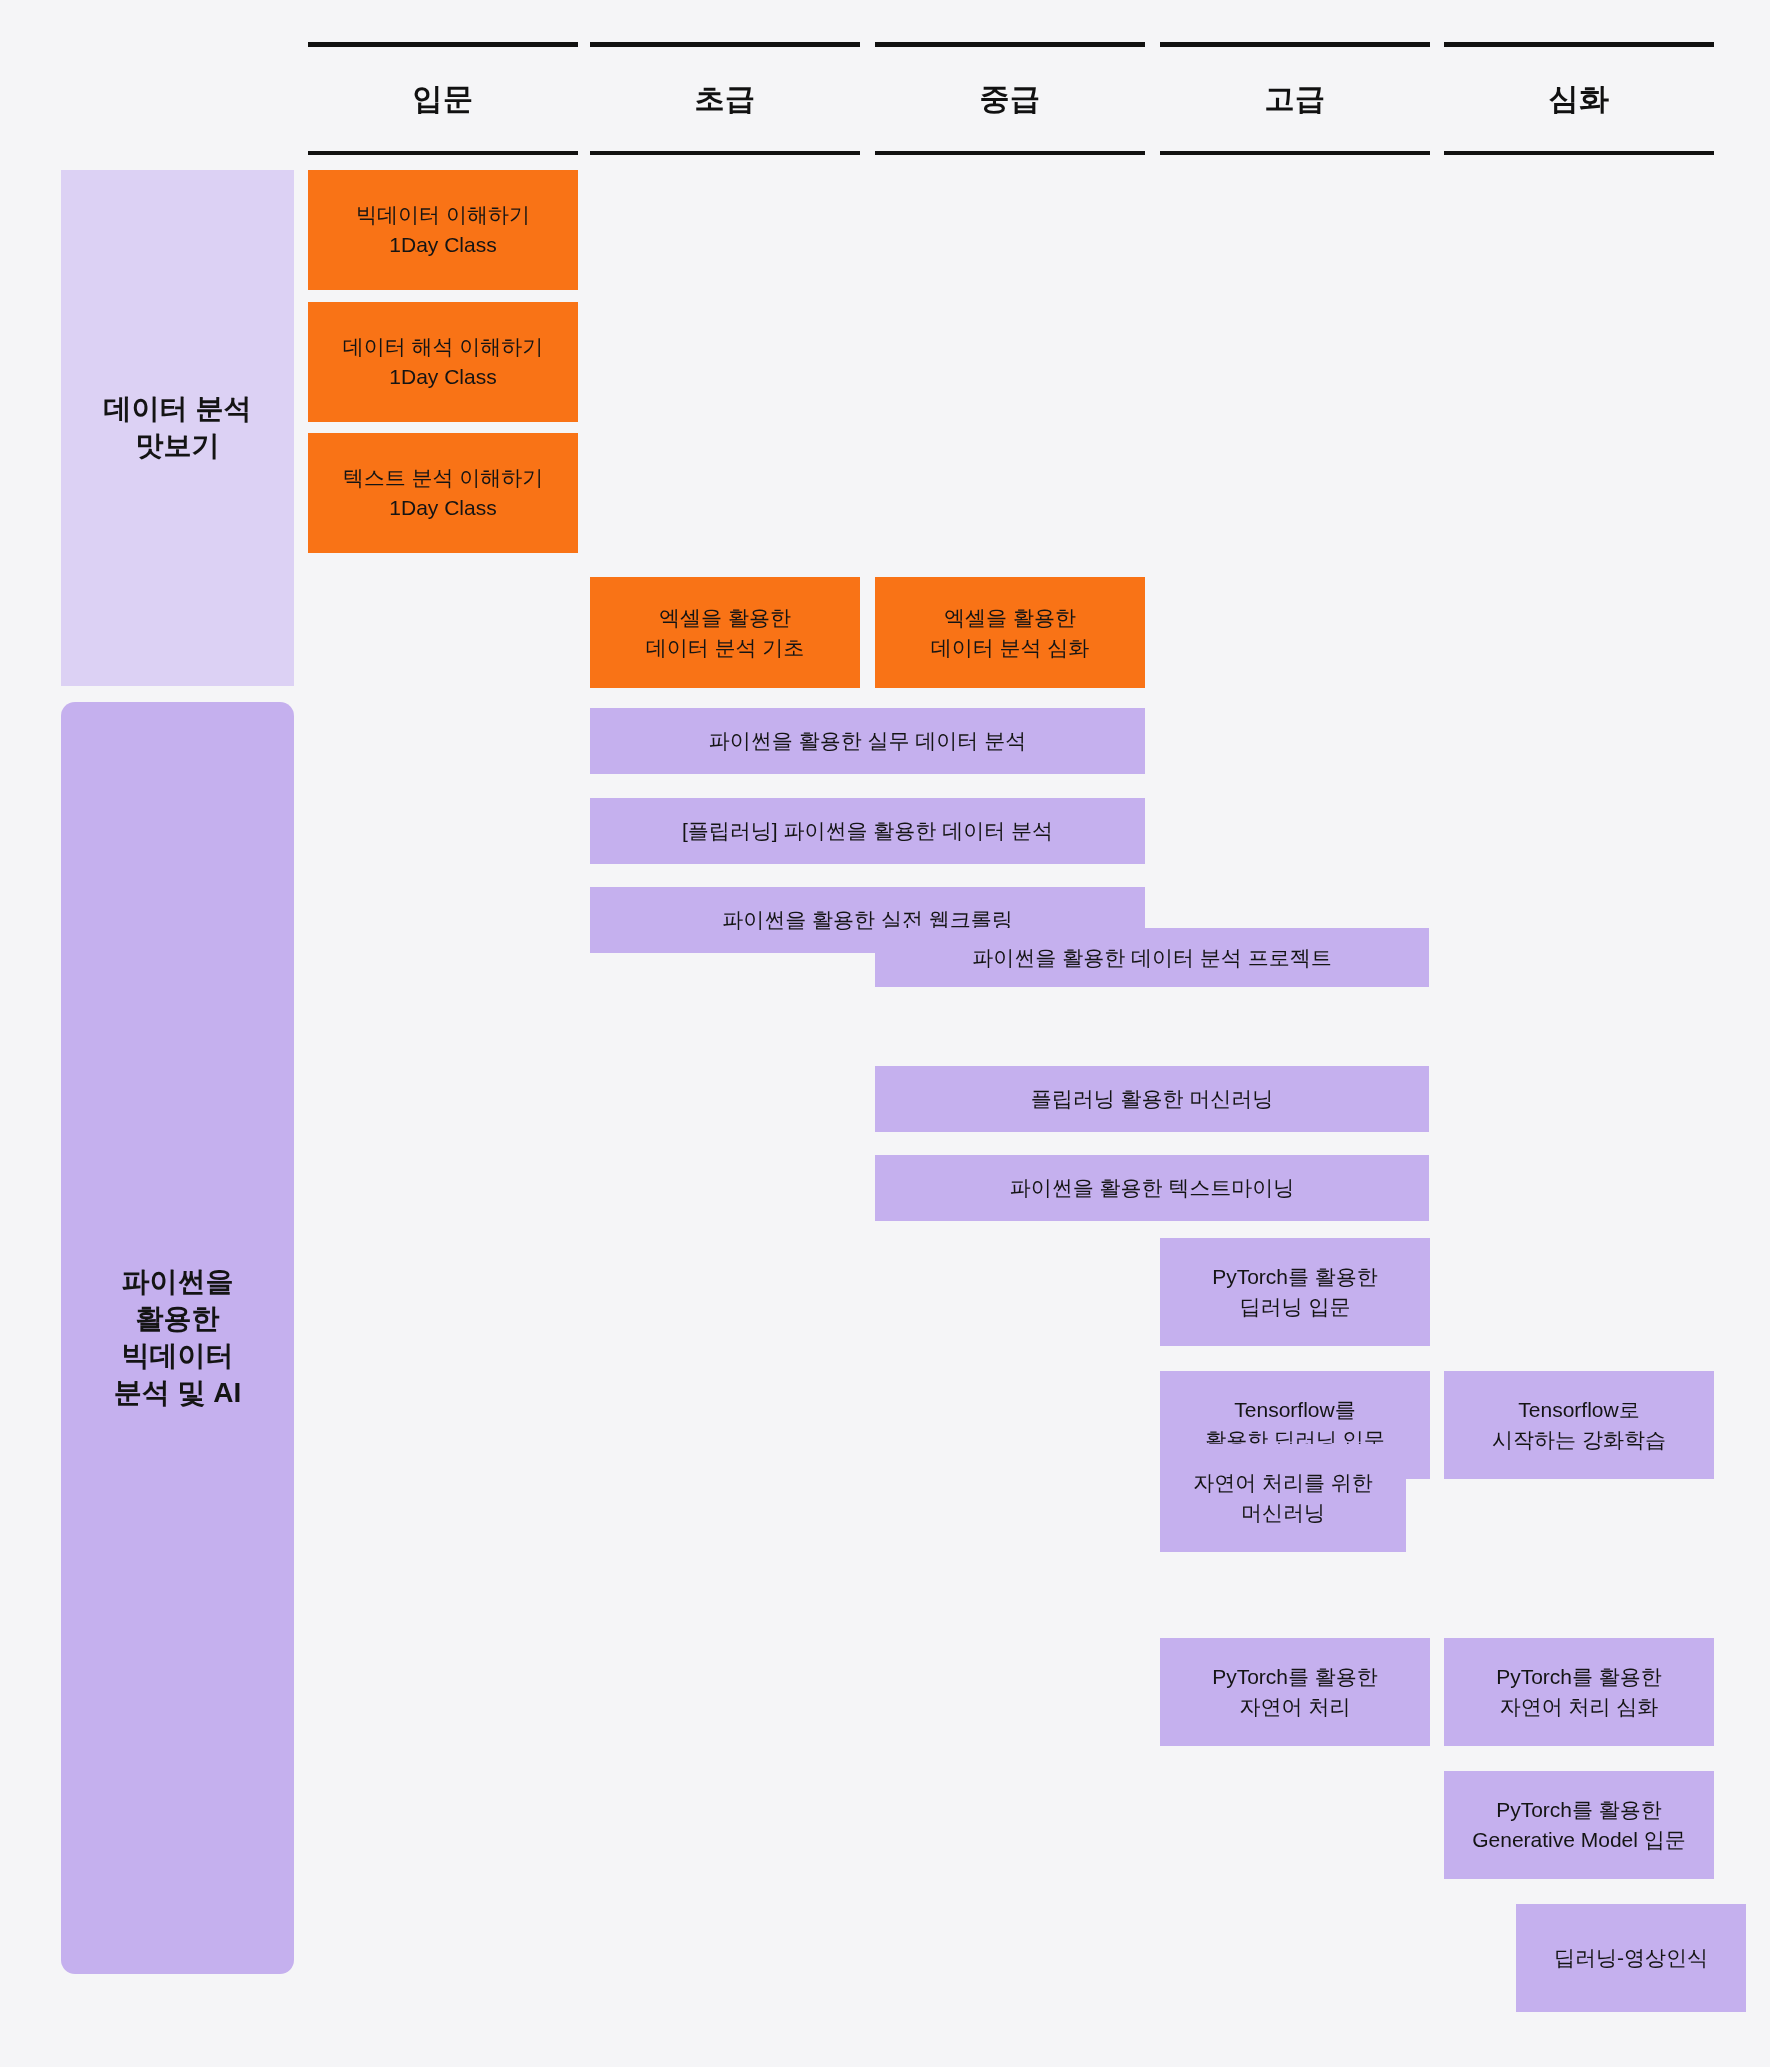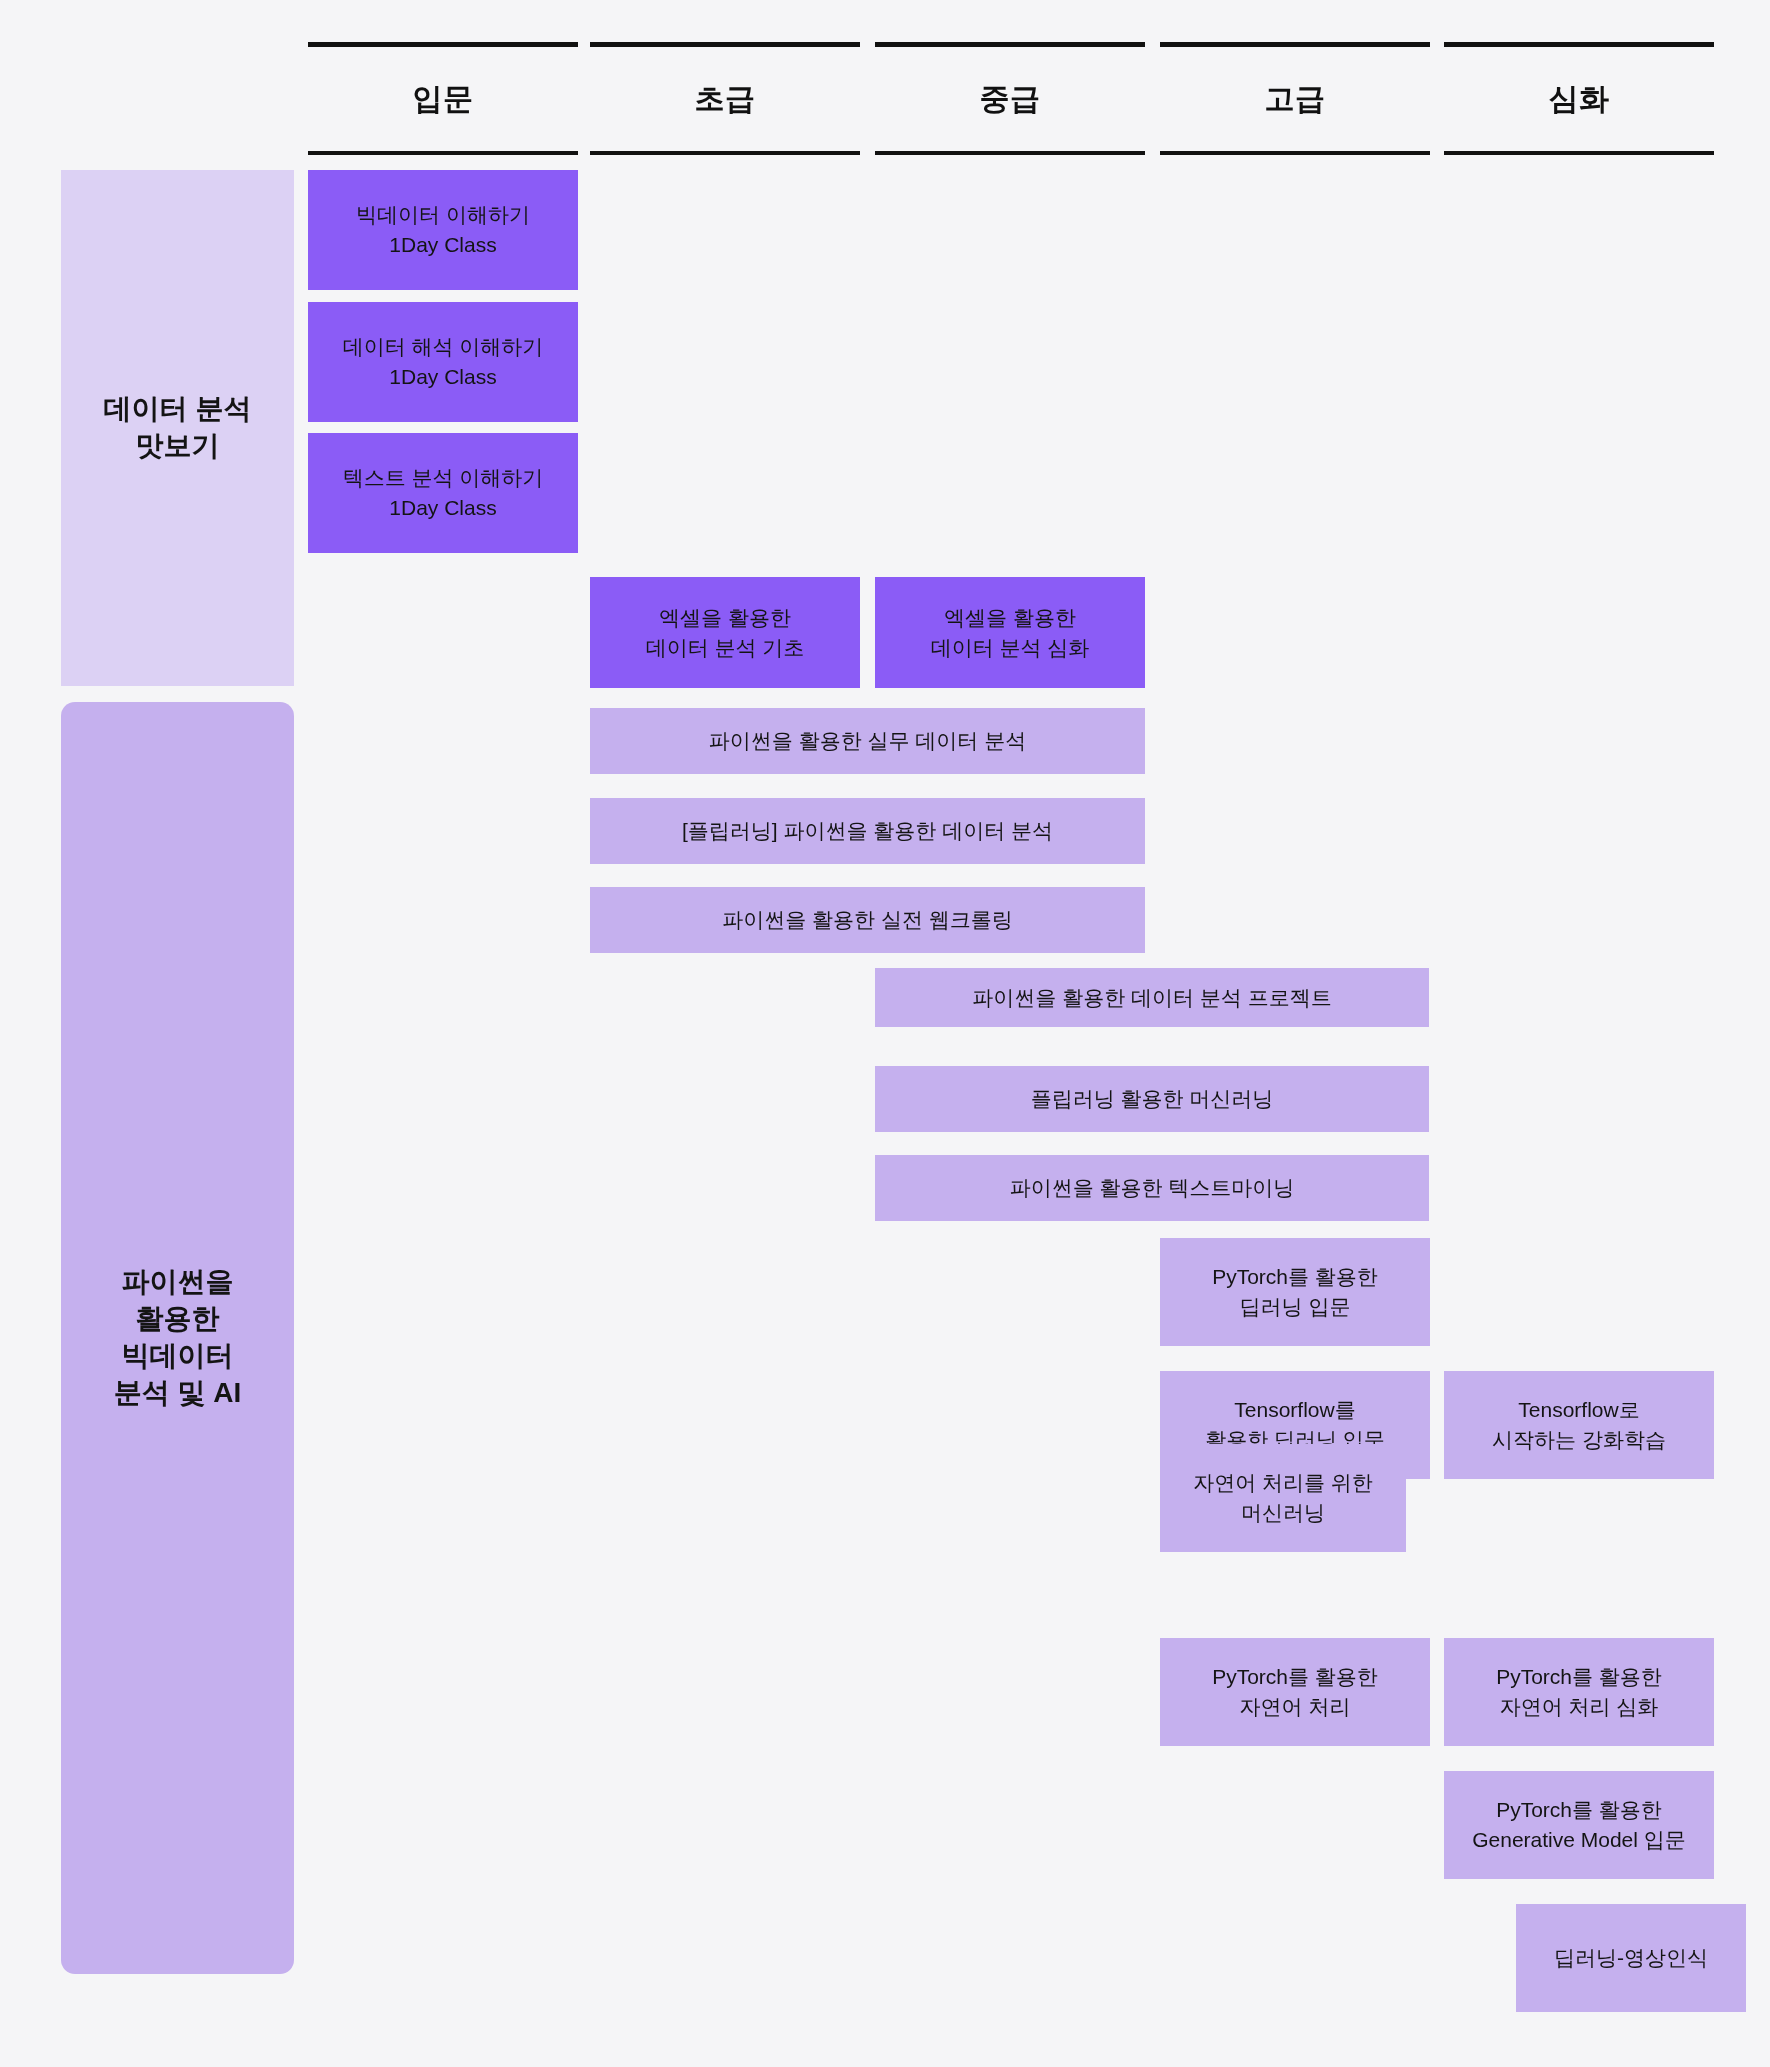--- a/index.html
+++ b/index.html
@@ -64,21 +64,21 @@
     justify-content: center;
     text-align: center;
     padding: 5px 11.8px;
   }
   .card-label {
     font-size: 21px;
     color: #141414;
     line-height: 1.42;
     font-weight: normal;
   }
-  .tone-light { background: #8b5cf6; }
+  .tone-light { background: #f97316; }
   .tone-dark  { background: #C5B0EE; }
 </style>
 </head>
 <body>
 
 <div id="root">
 
   <div id="col-heads">
       <div class="col-head" style="left: 308px; width: 270px;">
         <span class="col-label">입문</span>
@@ -124,21 +124,21 @@
       </div>
       <div class="card tone-dark" style="left: 590px; width: 555px; top: 708px; height: 66px;">
         <span class="card-label">파이썬을 활용한 실무 데이터 분석</span>
       </div>
       <div class="card tone-dark" style="left: 590px; width: 555px; top: 798px; height: 66px;">
         <span class="card-label">[플립러닝] 파이썬을 활용한 데이터 분석</span>
       </div>
       <div class="card tone-dark" style="left: 590px; width: 555px; top: 887px; height: 66px;">
         <span class="card-label">파이썬을 활용한 실전 웹크롤링</span>
       </div>
-      <div class="card tone-dark" style="left: 875px; width: 554px; top: 968px; height: 59px;">
+      <div class="card tone-dark" style="left: 875px; width: 554px; top: 928px; height: 59px;">
         <span class="card-label">파이썬을 활용한 데이터 분석 프로젝트</span>
       </div>
       <div class="card tone-dark" style="left: 875px; width: 554px; top: 1066px; height: 66px;">
         <span class="card-label">플립러닝 활용한 머신러닝</span>
       </div>
       <div class="card tone-dark" style="left: 875px; width: 554px; top: 1155px; height: 66px;">
         <span class="card-label">파이썬을 활용한 텍스트마이닝</span>
       </div>
       <div class="card tone-dark" style="left: 1160px; width: 270px; top: 1238px; height: 108px;">
         <span class="card-label">PyTorch를 활용한<br>딥러닝 입문</span>

